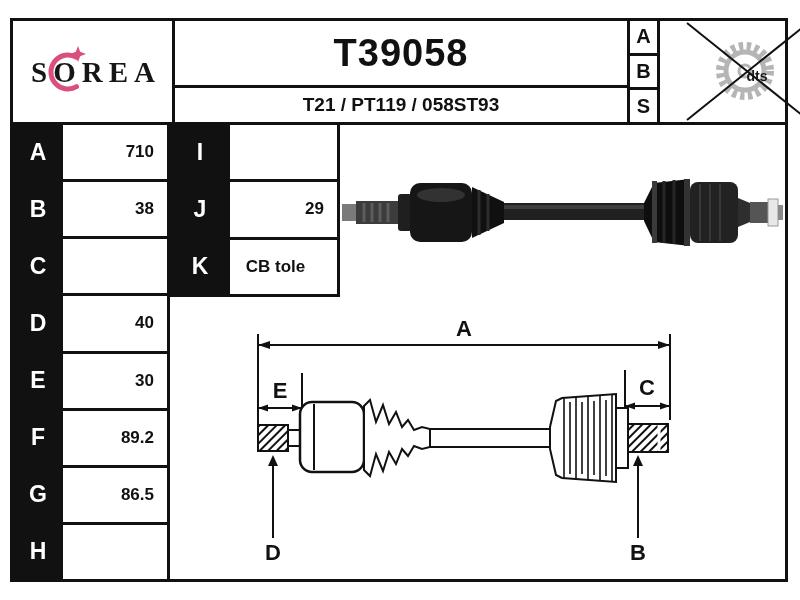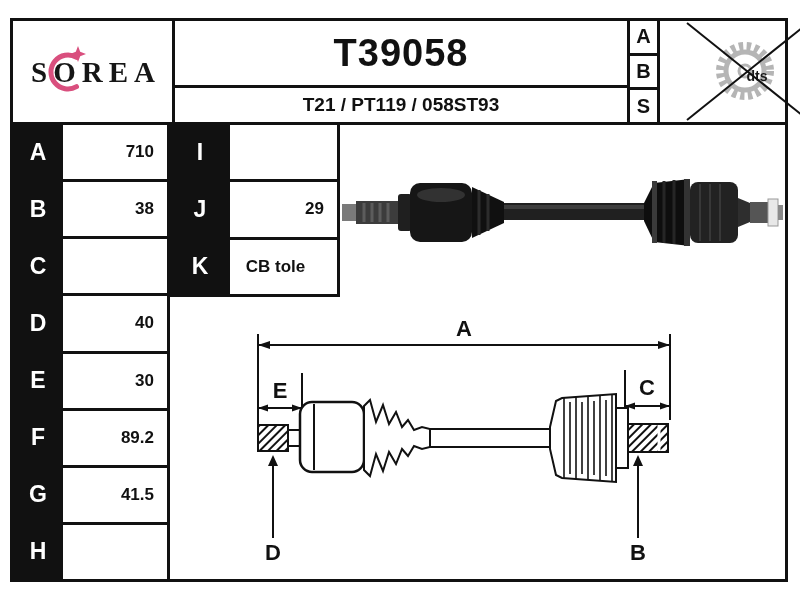--- a/index.html
+++ b/index.html
@@ -103,21 +103,21 @@
     <div class="trow">
       <div class="cell-letter">E</div>
       <div class="cell-value">30</div>
     </div>
     <div class="trow">
       <div class="cell-letter">F</div>
       <div class="cell-value">89.2</div>
     </div>
     <div class="trow">
       <div class="cell-letter">G</div>
-      <div class="cell-value">41.5</div>
+      <div class="cell-value">86.5</div>
     </div>
     <div class="trow">
       <div class="cell-letter">H</div>
       <div class="cell-value"></div>
     </div>
   </div>
 
   <div class="abs aux-table">
     <div class="trow">
       <div class="cell-letter">I</div>

